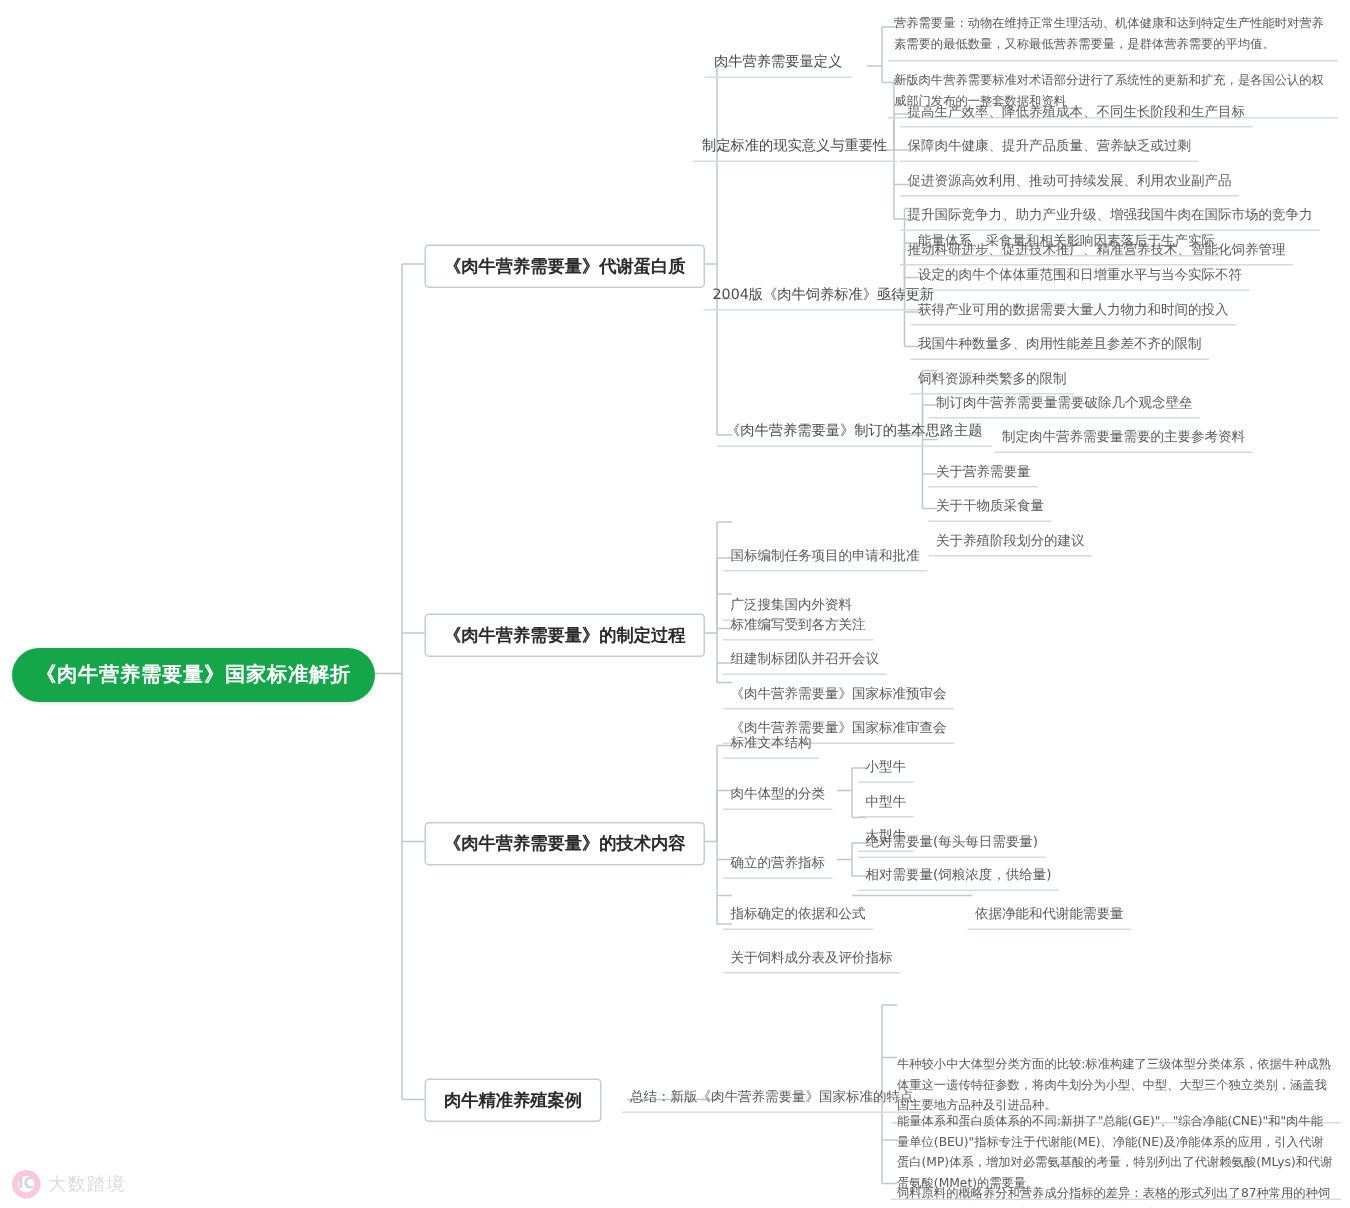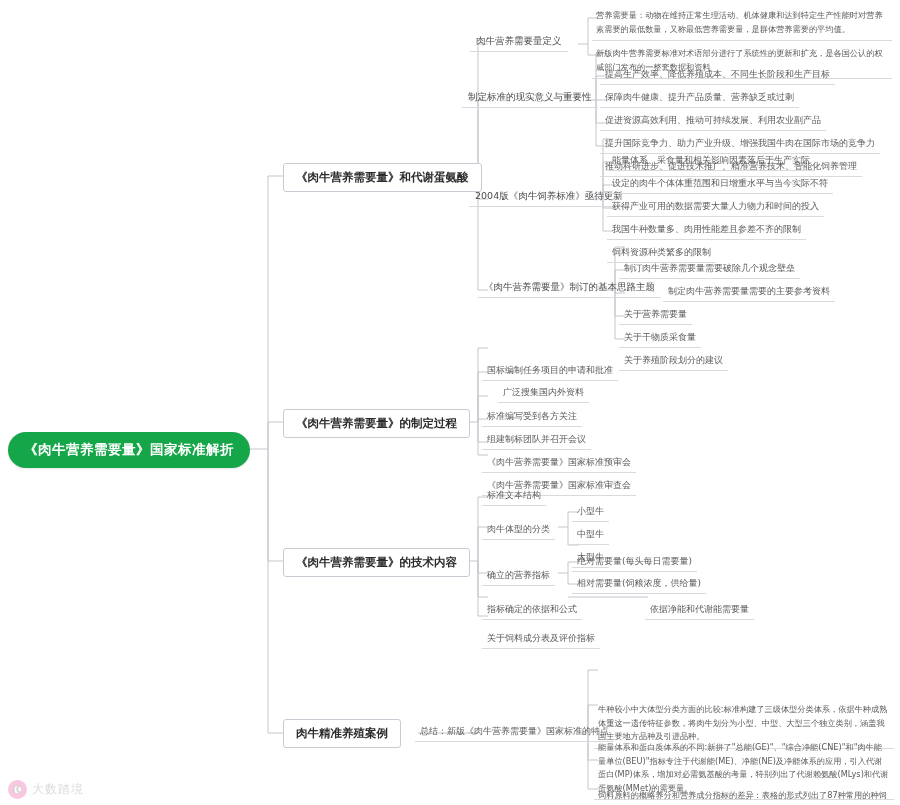--- a/index.html
+++ b/index.html
@@ -70,21 +70,21 @@
 
   
   .watermark {
     position: absolute;
     left: 8px; bottom: 6px;
     display: flex; align-items: center; gap: 5px;
     opacity: .30;
   }
   .wm-logo {
     width: 19px; height: 19px;
-    border: 6px solid #ec4899; border-radius: 50%;
+    border: 4px solid #ec4899; border-radius: 50%;
     display:flex; align-items:center; justify-content:center;
     font-size: 10px; color:#777; font-weight:bold;
   }
   .wm-text { font-size: 12px; color:#888; letter-spacing: 1px; }
 </style>
 </head>
 <body>
 
 <div id="canvas">
 
@@ -147,21 +147,21 @@
       <path d="M478,733 H418"></path>
 
       <path d="M578,733 H588"></path>
       <path d="M588,733 V670 M588,733 V705 M588,733 V760 M588,733 V789"></path>
       <path d="M588,670 H598 M588,705 H598 M588,760 H598 M588,789 H598"></path>
     </g>
   </svg>
 
   <div class="node root" style="left: 8px; top: 432px; background: rgb(22, 166, 74);">《肉牛营养需要量》国家标准解折</div>
 
-  <div class="node l1" style="left:283px; top:163px;">《肉牛营养需要量》和代谢蛋氨酸</div>
+  <div class="node l1" style="left:283px; top:163px;">《肉牛营养需要量》代谢蛋白质</div>
 
   <div class="node l2 underline" style="left:470px; top:33px;">肉牛营养需要量定义</div>
   <div class="node l2 underline" style="left:462px; top:89px;">制定标准的现实意义与重要性</div>
   <div class="node l2 underline" style="left:469px; top:188px;">2004版《肉牛饲养标准》亟待更新</div>
   <div class="node l2 underline" style="left:478px; top:279px;">《肉牛营养需要量》制订的基本思路主题</div>
 
   <div class="node underline" style="left:592px; top:6px; width:300px;">
     <span class="para">营养需要量：动物在维持正常生理活动、机体健康和达到特定生产性能时对营养素需要的最低数量，又称最低营养需要量，是群体营养需要的平均值。</span>
   </div>
   <div class="node underline" style="left:592px; top:44px; width:300px;">
@@ -183,21 +183,21 @@
   <div class="node l3 underline" style="left:619px; top:260px;">制订肉牛营养需要量需要破除几个观念壁垒</div>
 
   <div class="node l3 underline" style="left:619px; top:283px;margin-left:44px;">制定肉牛营养需要量需要的主要参考资料</div>
   <div class="node l3 underline" style="left:619px; top:306px;">关于营养需要量</div>
   <div class="node l3 underline" style="left:619px; top:329px;">关于干物质采食量</div>
   <div class="node l3 underline" style="left:619px; top:352px;">关于养殖阶段划分的建议</div>
 
   <div class="node l1" style="left:283px; top:409px;">《肉牛营养需要量》的制定过程</div>
 
   <div class="node l3 underline" style="left:482px; top:362px;">国标编制任务项目的申请和批准</div>
-  <div class="node l3 underline" style="left:482px; top:384px;margin-left:16px;">广泛搜集国内外资料</div>
+  <div class="node l3 underline" style="left:482px; top:395px;">广泛搜集国内外资料</div>
   <div class="node l3 underline" style="left:482px; top:408px;">标准编写受到各方关注</div>
   <div class="node l3 underline" style="left:482px; top:431px;">组建制标团队并召开会议</div>
   <div class="node l3 underline" style="left:482px; top:454px;">《肉牛营养需要量》国家标准预审会</div>
   <div class="node l3 underline" style="left:482px; top:477px;">《肉牛营养需要量》国家标准审查会</div>
 
   <div class="node l1" style="left:283px; top:548px;">《肉牛营养需要量》的技术内容</div>
 
   <div class="node l3 underline" style="left:482px; top:487px;">标准文本结构</div>
   <div class="node l3 underline" style="left:482px; top:521px;">肉牛体型的分类</div>
   <div class="node l3 underline" style="left:482px; top:567px;">确立的营养指标</div>

